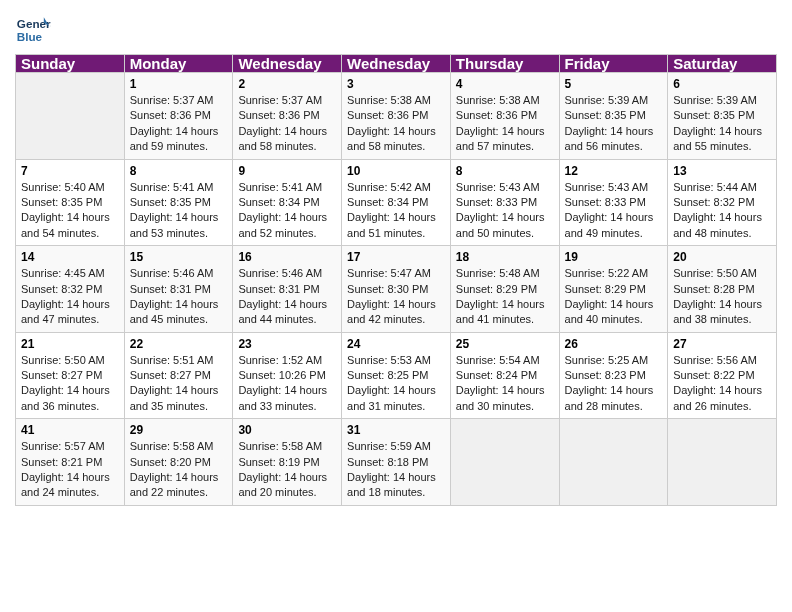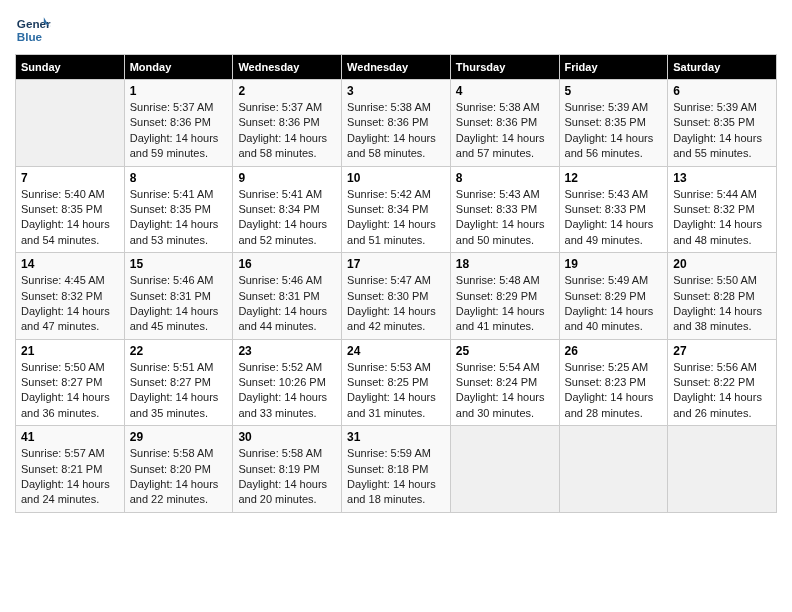--- a/index.html
+++ b/index.html
@@ -37,25 +37,25 @@
     .subtitle {
       font-size: 16px;
       color: #333;
     }
     table {
       width: 100%;
       border-collapse: collapse;
       font-size: 11px;
     }
     thead tr th {
-      background-color: #000000;
+      background-color: #701a75;
       color: #fff;
-      padding: 6px 5px;
+      padding: 0 5px;
       text-align: left;
-      font-size: 11px;
+      font-size: 15px;
       border: 1px solid #ccc;
     }
     tbody tr td {
       border: 1px solid #ccc;
       padding: 4px 5px;
       vertical-align: top;
       min-width: 100px;
     }
     tbody tr:nth-child(odd) td {
       background-color: #f9f9f9;
@@ -219,21 +219,21 @@
           <div class="cell-text">Daylight: 14 hours and 42 minutes.</div>
         </td>
         <td>
           <div class="day-number">18</div>
           <div class="cell-text">Sunrise: 5:48 AM</div>
           <div class="cell-text">Sunset: 8:29 PM</div>
           <div class="cell-text">Daylight: 14 hours and 41 minutes.</div>
         </td>
         <td>
           <div class="day-number">19</div>
-          <div class="cell-text">Sunrise: 5:49 AM</div>
+          <div class="cell-text">Sunrise: 5:22 AM</div>
           <div class="cell-text">Sunset: 8:29 PM</div>
           <div class="cell-text">Daylight: 14 hours and 40 minutes.</div>
         </td>
         <td>
           <div class="day-number">20</div>
           <div class="cell-text">Sunrise: 5:50 AM</div>
           <div class="cell-text">Sunset: 8:28 PM</div>
           <div class="cell-text">Daylight: 14 hours and 38 minutes.</div>
         </td>
       </tr>
@@ -245,21 +245,21 @@
           <div class="cell-text">Daylight: 14 hours and 36 minutes.</div>
         </td>
         <td>
           <div class="day-number">22</div>
           <div class="cell-text">Sunrise: 5:51 AM</div>
           <div class="cell-text">Sunset: 8:27 PM</div>
           <div class="cell-text">Daylight: 14 hours and 35 minutes.</div>
         </td>
         <td>
           <div class="day-number">23</div>
-          <div class="cell-text">Sunrise: 5:52 AM</div>
+          <div class="cell-text">Sunrise: 1:52 AM</div>
           <div class="cell-text">Sunset: 10:26 PM</div>
           <div class="cell-text">Daylight: 14 hours and 33 minutes.</div>
         </td>
         <td>
           <div class="day-number">24</div>
           <div class="cell-text">Sunrise: 5:53 AM</div>
           <div class="cell-text">Sunset: 8:25 PM</div>
           <div class="cell-text">Daylight: 14 hours and 31 minutes.</div>
         </td>
         <td>

